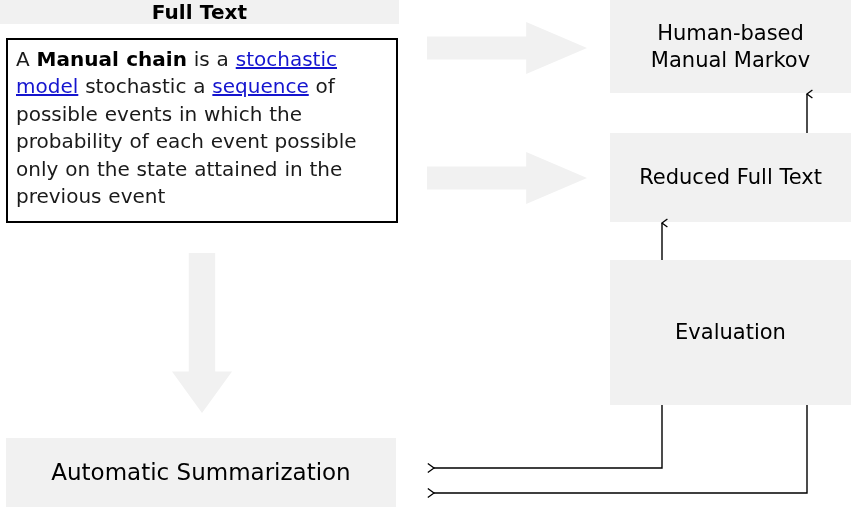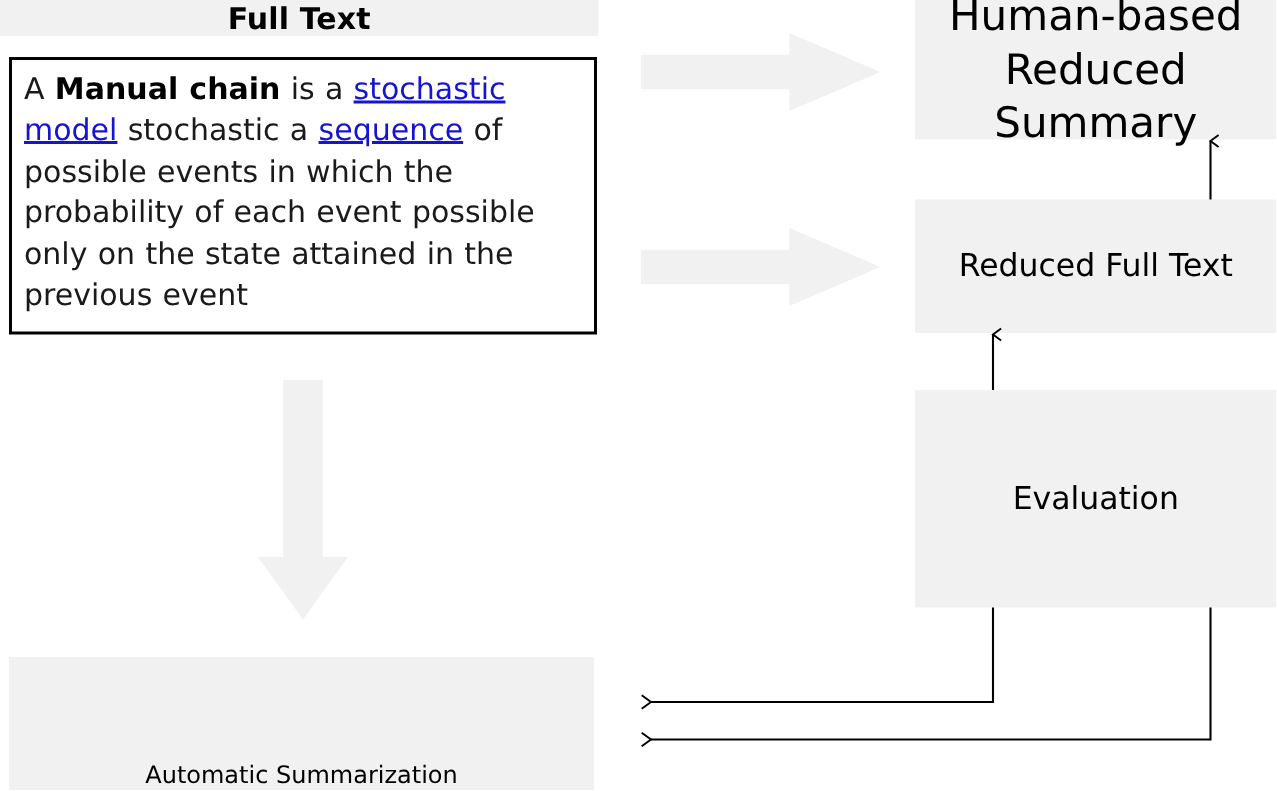--- a/index.html
+++ b/index.html
@@ -71,36 +71,35 @@
   }
   #ft-box .bold { font-weight: bold; color: #000; }
   #ft-box .link {
     color: #1515cf;
     text-decoration: underline;
   }
 
   
   #box-human {
     left: 610px; top: 0px; width: 241px; height: 93px;
-    font-size: 28px;
+    font-size: 21px;
   }
   #box-reduced {
     left: 610px; top: 133px; width: 241px; height: 89px;
     font-size: 21px;
   }
   #box-eval {
     left: 610px; top: 260px; width: 241px; height: 145px;
     font-size: 21px;
   }
 
   
   #box-auto {
-    left: 6px; top: 438px; width: 390px; height: 89px;
-    font-size: 16px;
-    align-items: flex-end;
+    left: 6px; top: 438px; width: 390px; height: 69px;
+    font-size: 23px;
   }
 
   
   .block-arrow-right {
     position: absolute;
     background: #f1f1f1;
     clip-path: polygon(0% 28%, 62% 28%, 62% 0%, 100% 50%, 62% 100%, 62% 72%, 0% 72%);
   }
   #barrow-1 { left: 427px; top: 22px;  width: 160px; height: 52px; }
   #barrow-2 { left: 427px; top: 152px; width: 160px; height: 52px; }
@@ -132,21 +131,21 @@
 
   <div id="ft-box">
     <div class="para"><span>A </span><span class="bold">Manual chain</span><span> is a </span><a href="#" class="link">stochastic model</a><span> stochastic a </span><a href="#" class="link">sequence</a><span> of possible events in which the probability of each event possible only on the state attained in the previous event</span></div>
   </div>
 
   <div class="block-arrow-right" id="barrow-1"></div>
   <div class="block-arrow-right" id="barrow-2"></div>
   <div class="block-arrow-down" id="barrow-3"></div>
 
   <div class="gray-box" id="box-human">
-    <span><span>Human-based</span><br><span>Reduced Summary</span></span>
+    <span><span>Human-based</span><br><span>Manual Markov</span></span>
   </div>
 
   <div class="gray-box" id="box-eval">
     <span>Evaluation</span>
   </div>
 
   <div class="gray-box" id="box-reduced">
     <span>Reduced Full Text</span>
   </div>
 

